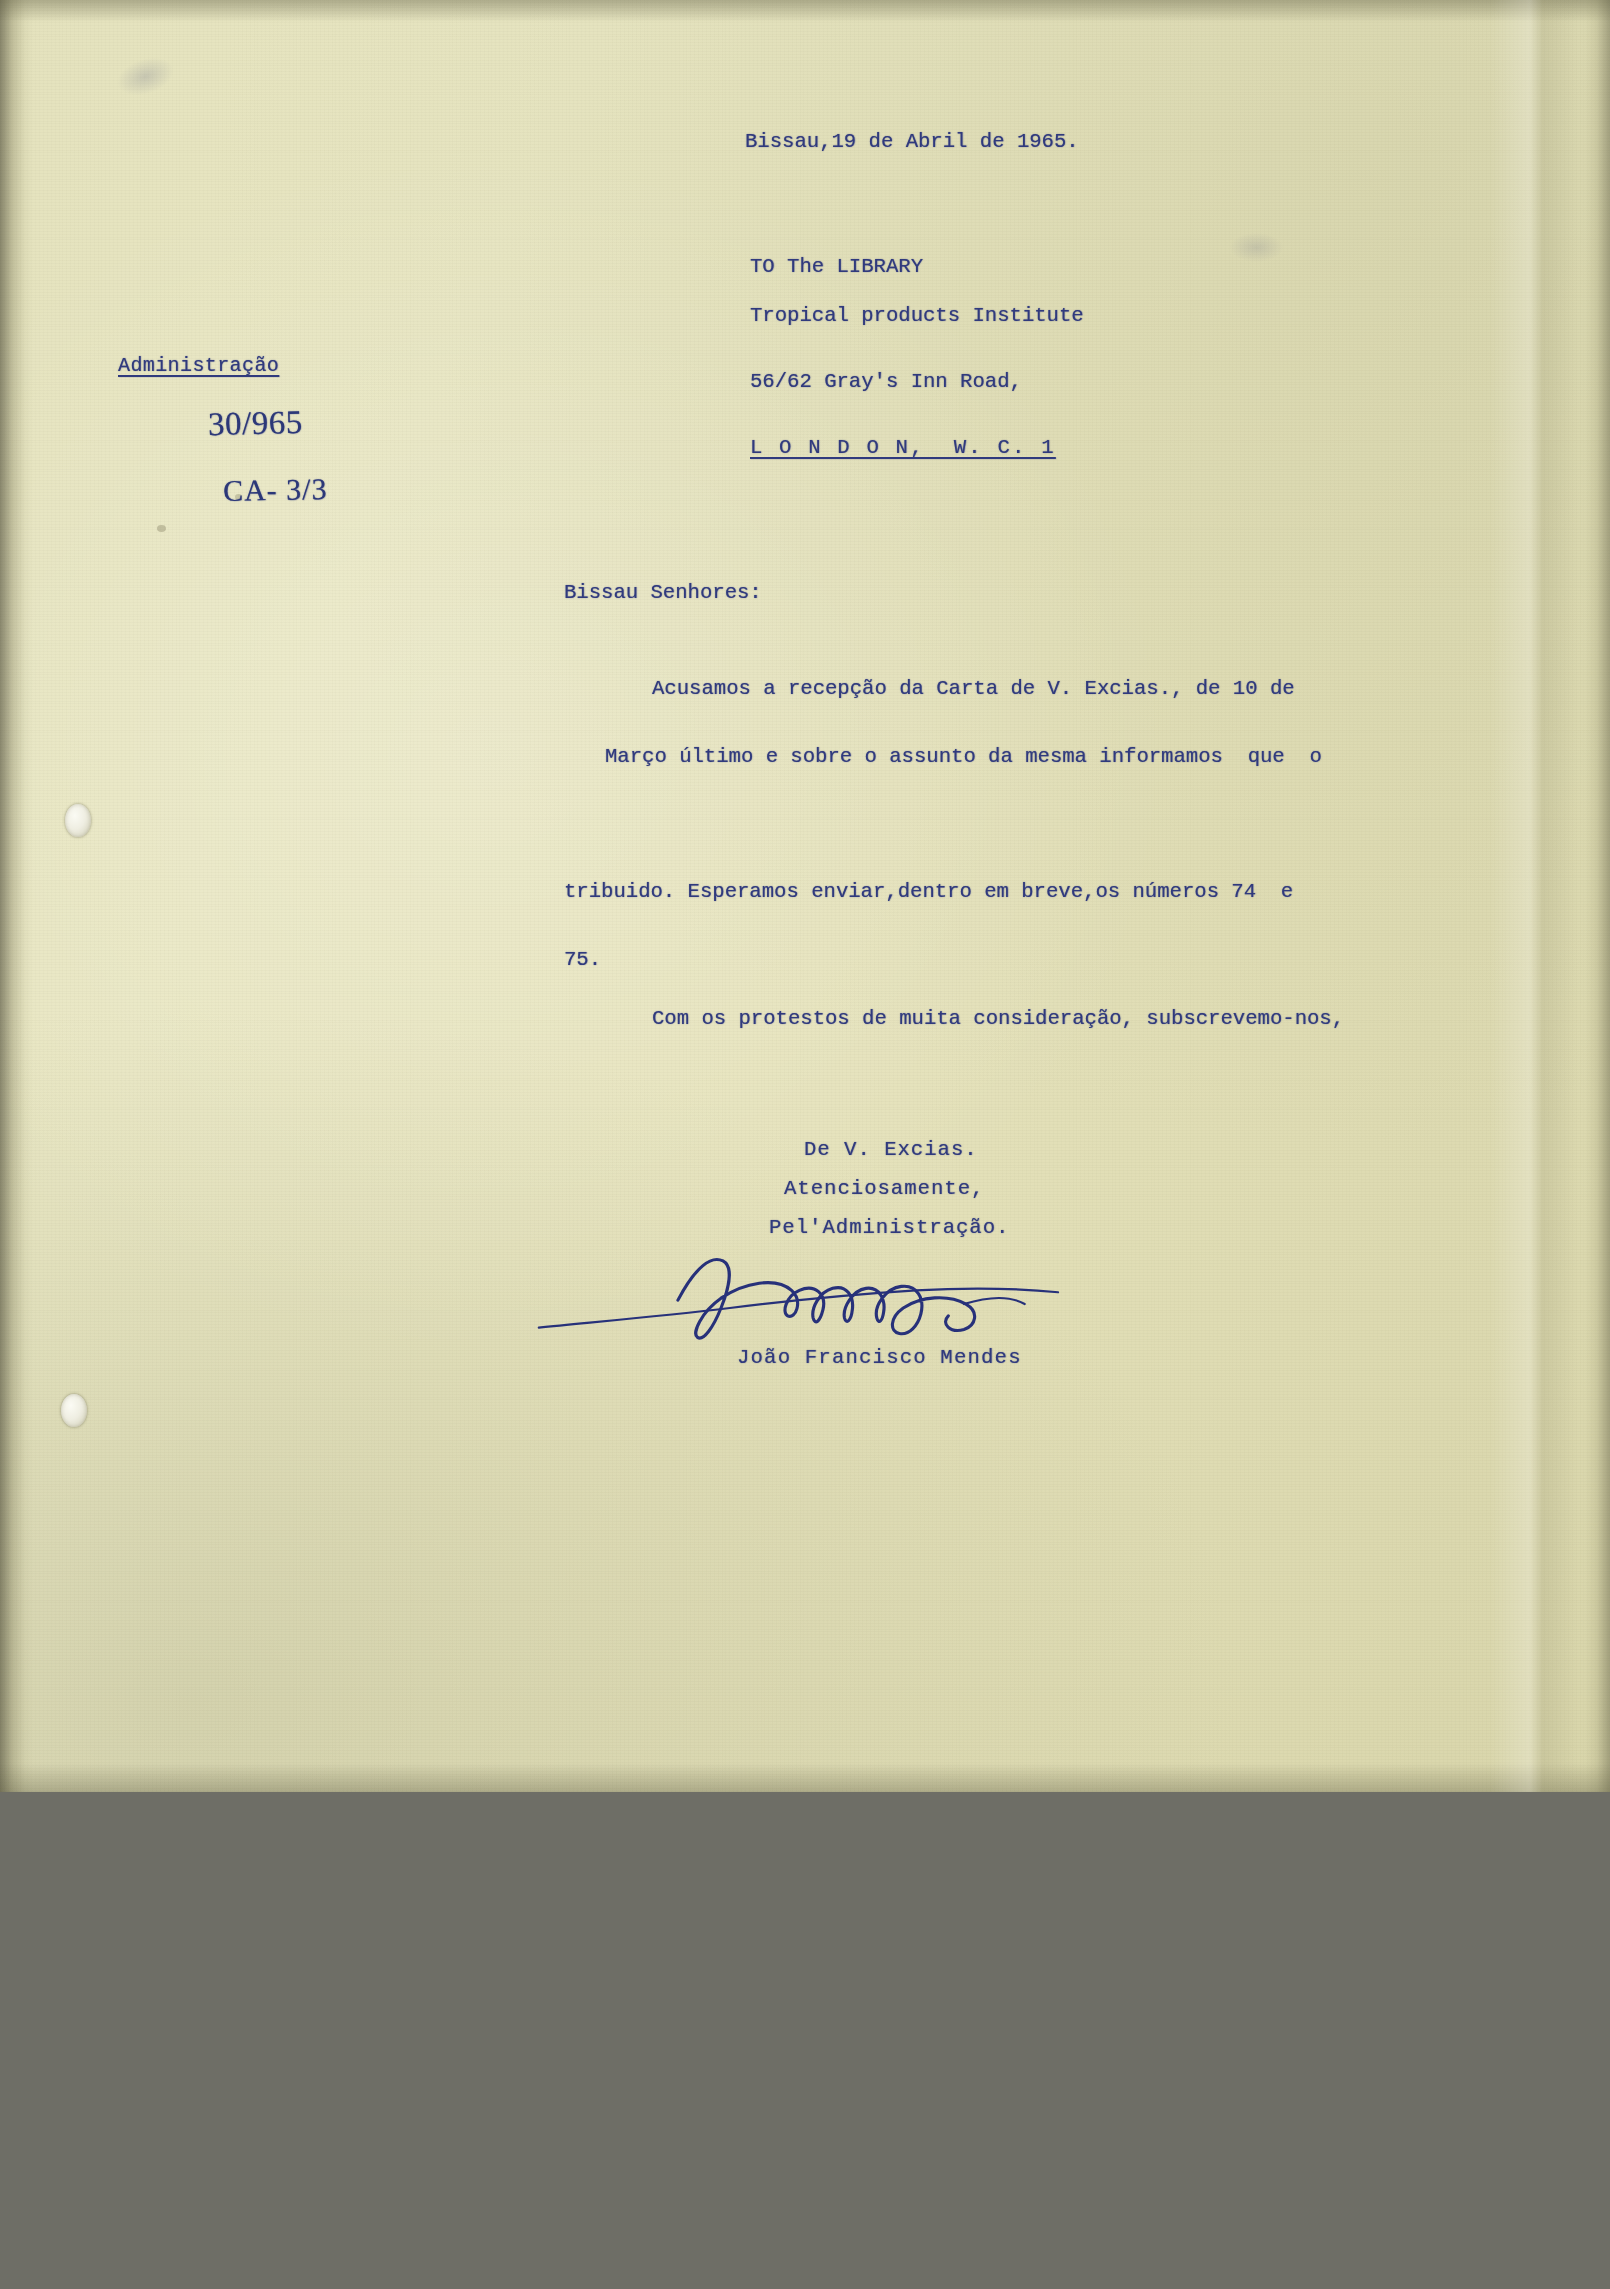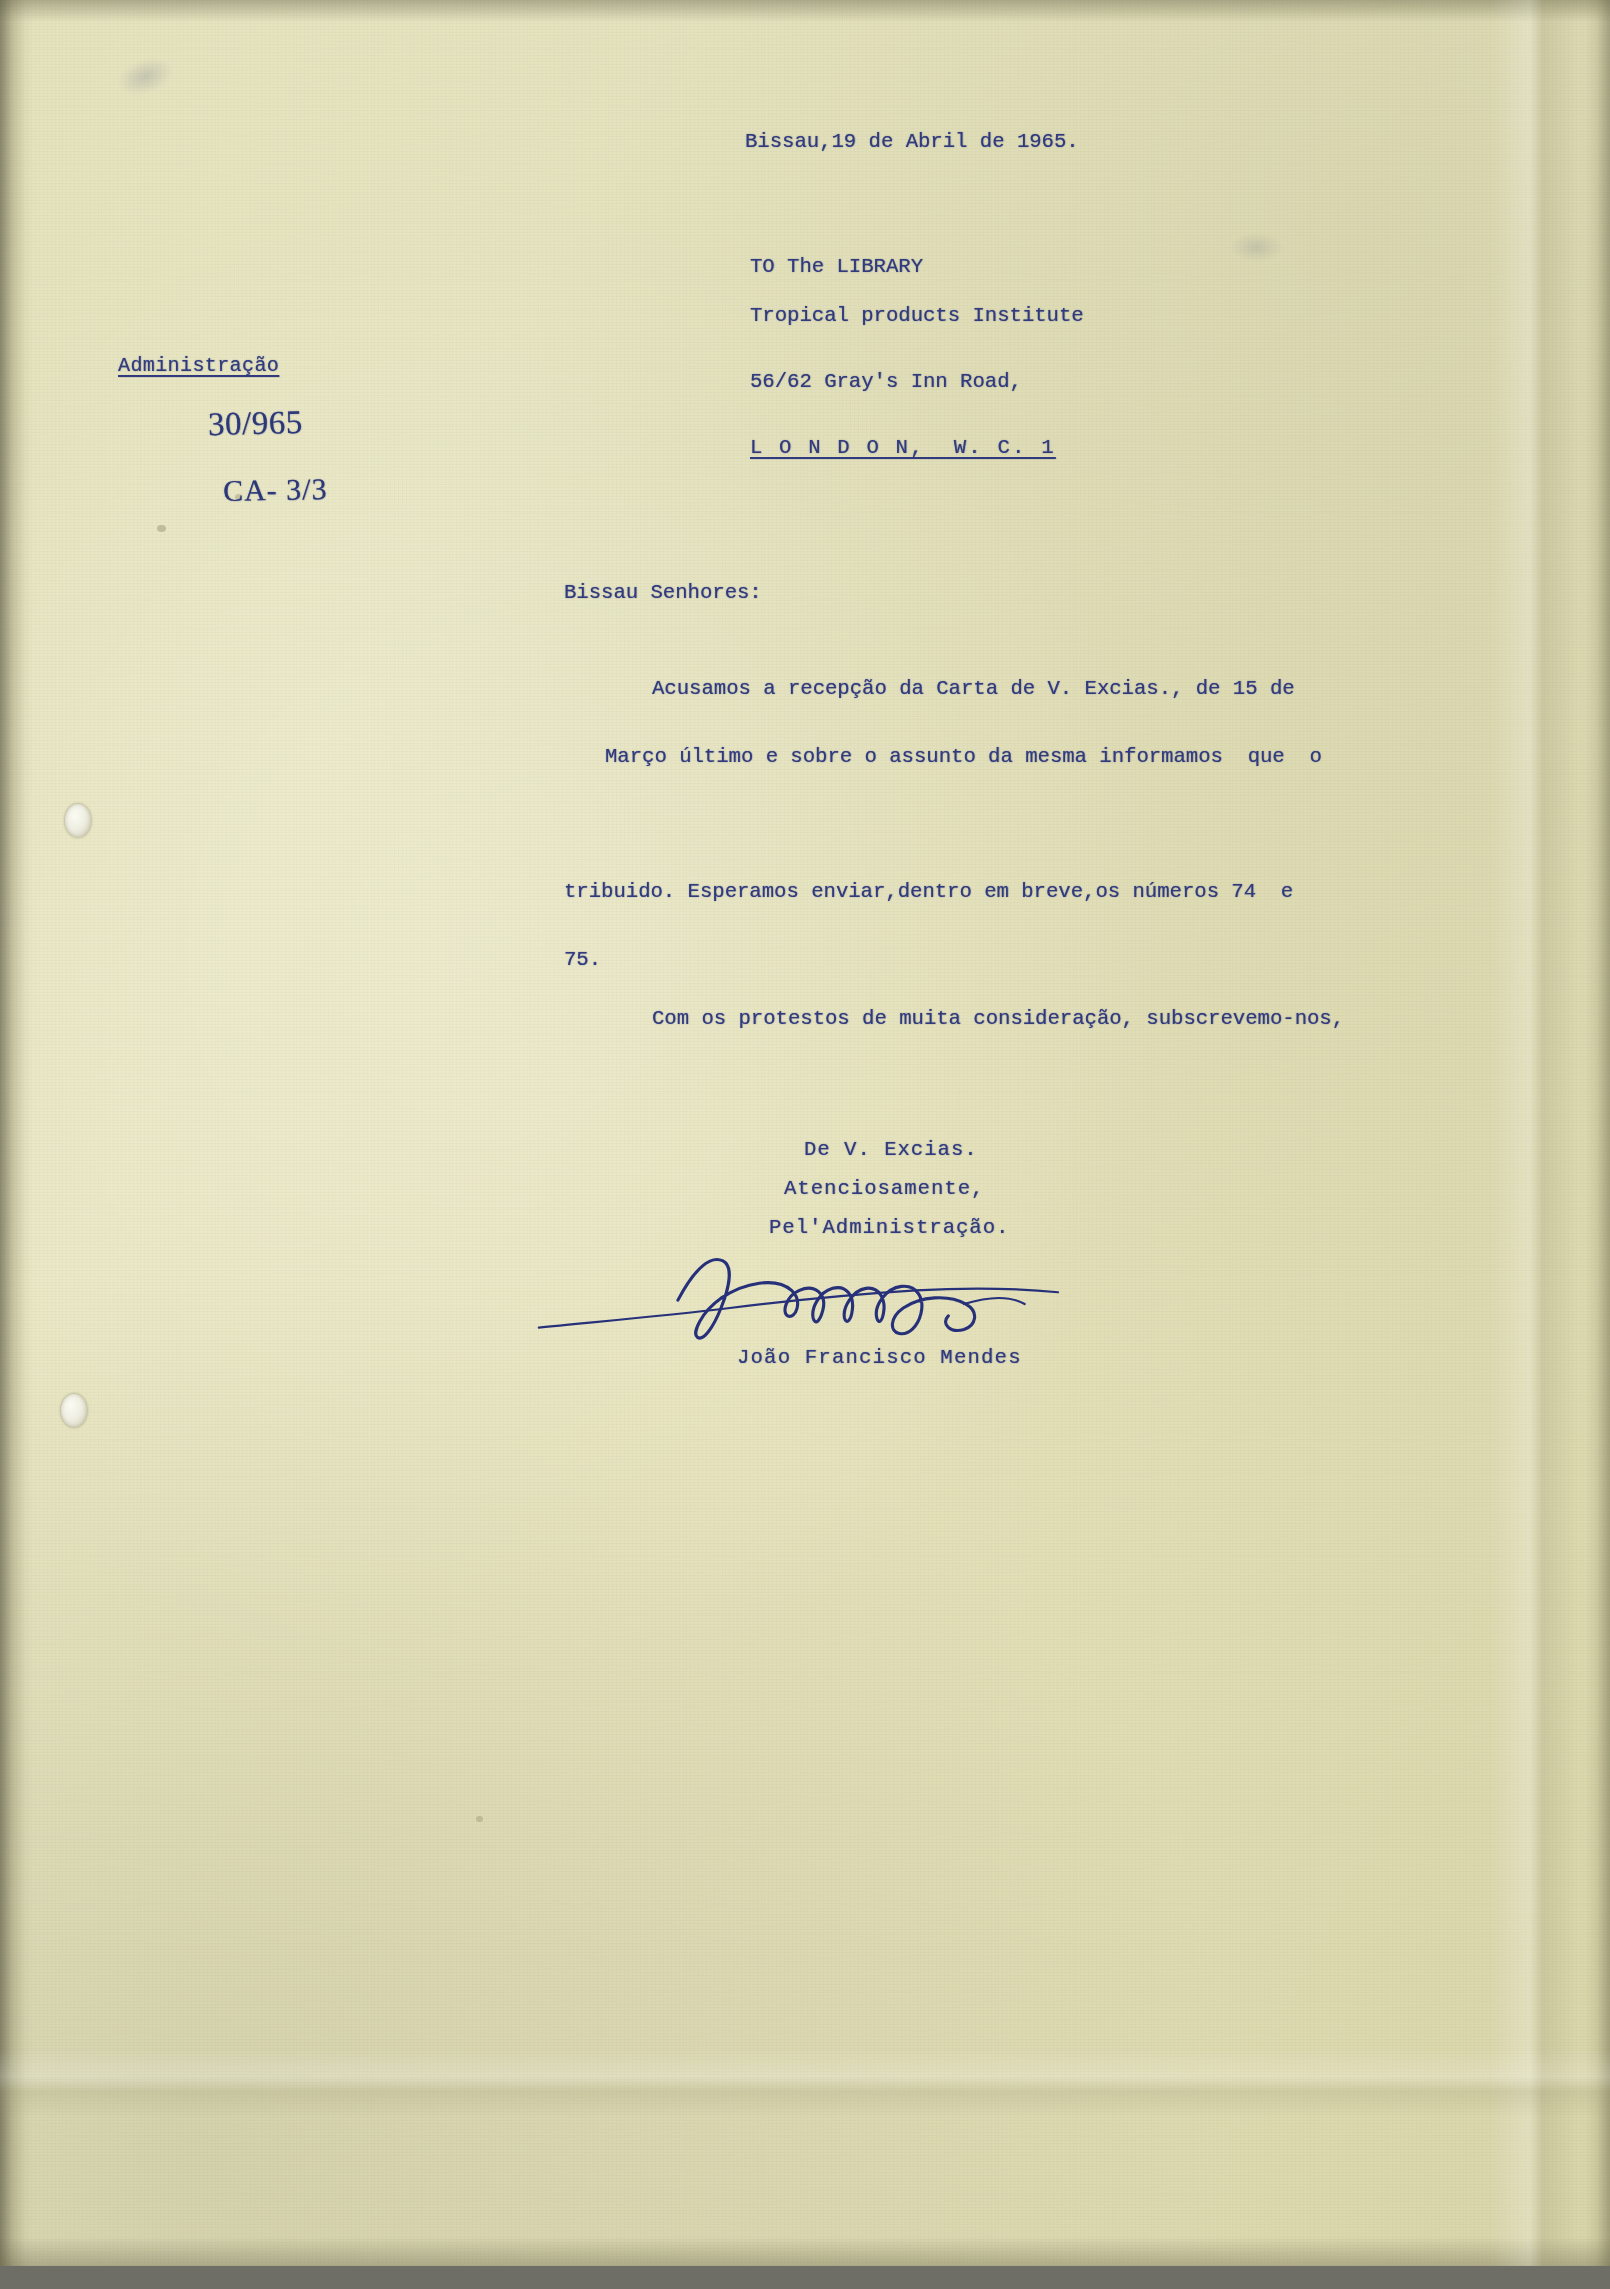--- a/index.html
+++ b/index.html
@@ -6,21 +6,21 @@
     margin: 0;
     padding: 0;
     background: #6e6e66;
   }
   body {
     font-family: "Liberation Mono", monospace;
   }
   .page {
     position: relative;
     width: 1610px;
-    height: 2266px;
+    height: 1792px;
     overflow: hidden;
     background:
       radial-gradient(ellipse 70% 55% at 30% 42%, rgba(255,255,255,0.18) 0%, rgba(255,255,255,0) 62%),
       radial-gradient(ellipse 120% 90% at 85% 10%, rgba(190,190,150,0.30) 0%, rgba(190,190,150,0) 60%),
       radial-gradient(ellipse 100% 60% at 12% 95%, rgba(175,175,140,0.35) 0%, rgba(175,175,140,0) 65%),
       linear-gradient(115deg, #e4e2bd 0%, #e9e7c3 25%, #e6e3bc 52%, #dedbb2 78%, #d8d5aa 100%);
   }
   
   .grain {
     position: absolute;
@@ -214,21 +214,21 @@
   <div class="typed" id="addr-2">Tropical products Institute</div>
   <div class="typed" id="addr-3">56/62 Gray's Inn Road,</div>
   <div class="typed u" id="addr-4">L O N D O N,  W. C. 1</div>
 
   <div class="typed u" id="admin-label">Administração</div>
   <div class="typed" id="ref-number">30/965</div>
   <div class="typed" id="ref-code">CA- 3/3</div>
 
   <div class="typed" id="salutation">Bissau Senhores:</div>
 
-  <div class="typed body-line" id="body-1">Acusamos a recepção da Carta de V. Excias., de 15 de</div>
+  <div class="typed body-line" id="body-1">Acusamos a recepção da Carta de V. Excias., de 10 de</div>
   <div class="typed body-line" id="body-2">Março último e sobre o assunto da mesma informamos  que  o</div>
   <div class="typed body-line" id="body-4">tribuido. Esperamos enviar,dentro em breve,os números 74  e</div>
   <div class="typed body-line" id="body-5">75.</div>
 
   <div class="typed body-line" id="closing">Com os protestos de muita consideração, subscrevemo-nos,</div>
 
   <div class="typed" id="sign-1">De V. Excias.</div>
   <div class="typed" id="sign-2">Atenciosamente,</div>
   <div class="typed" id="sign-3">Pel'Administração.</div>
 

